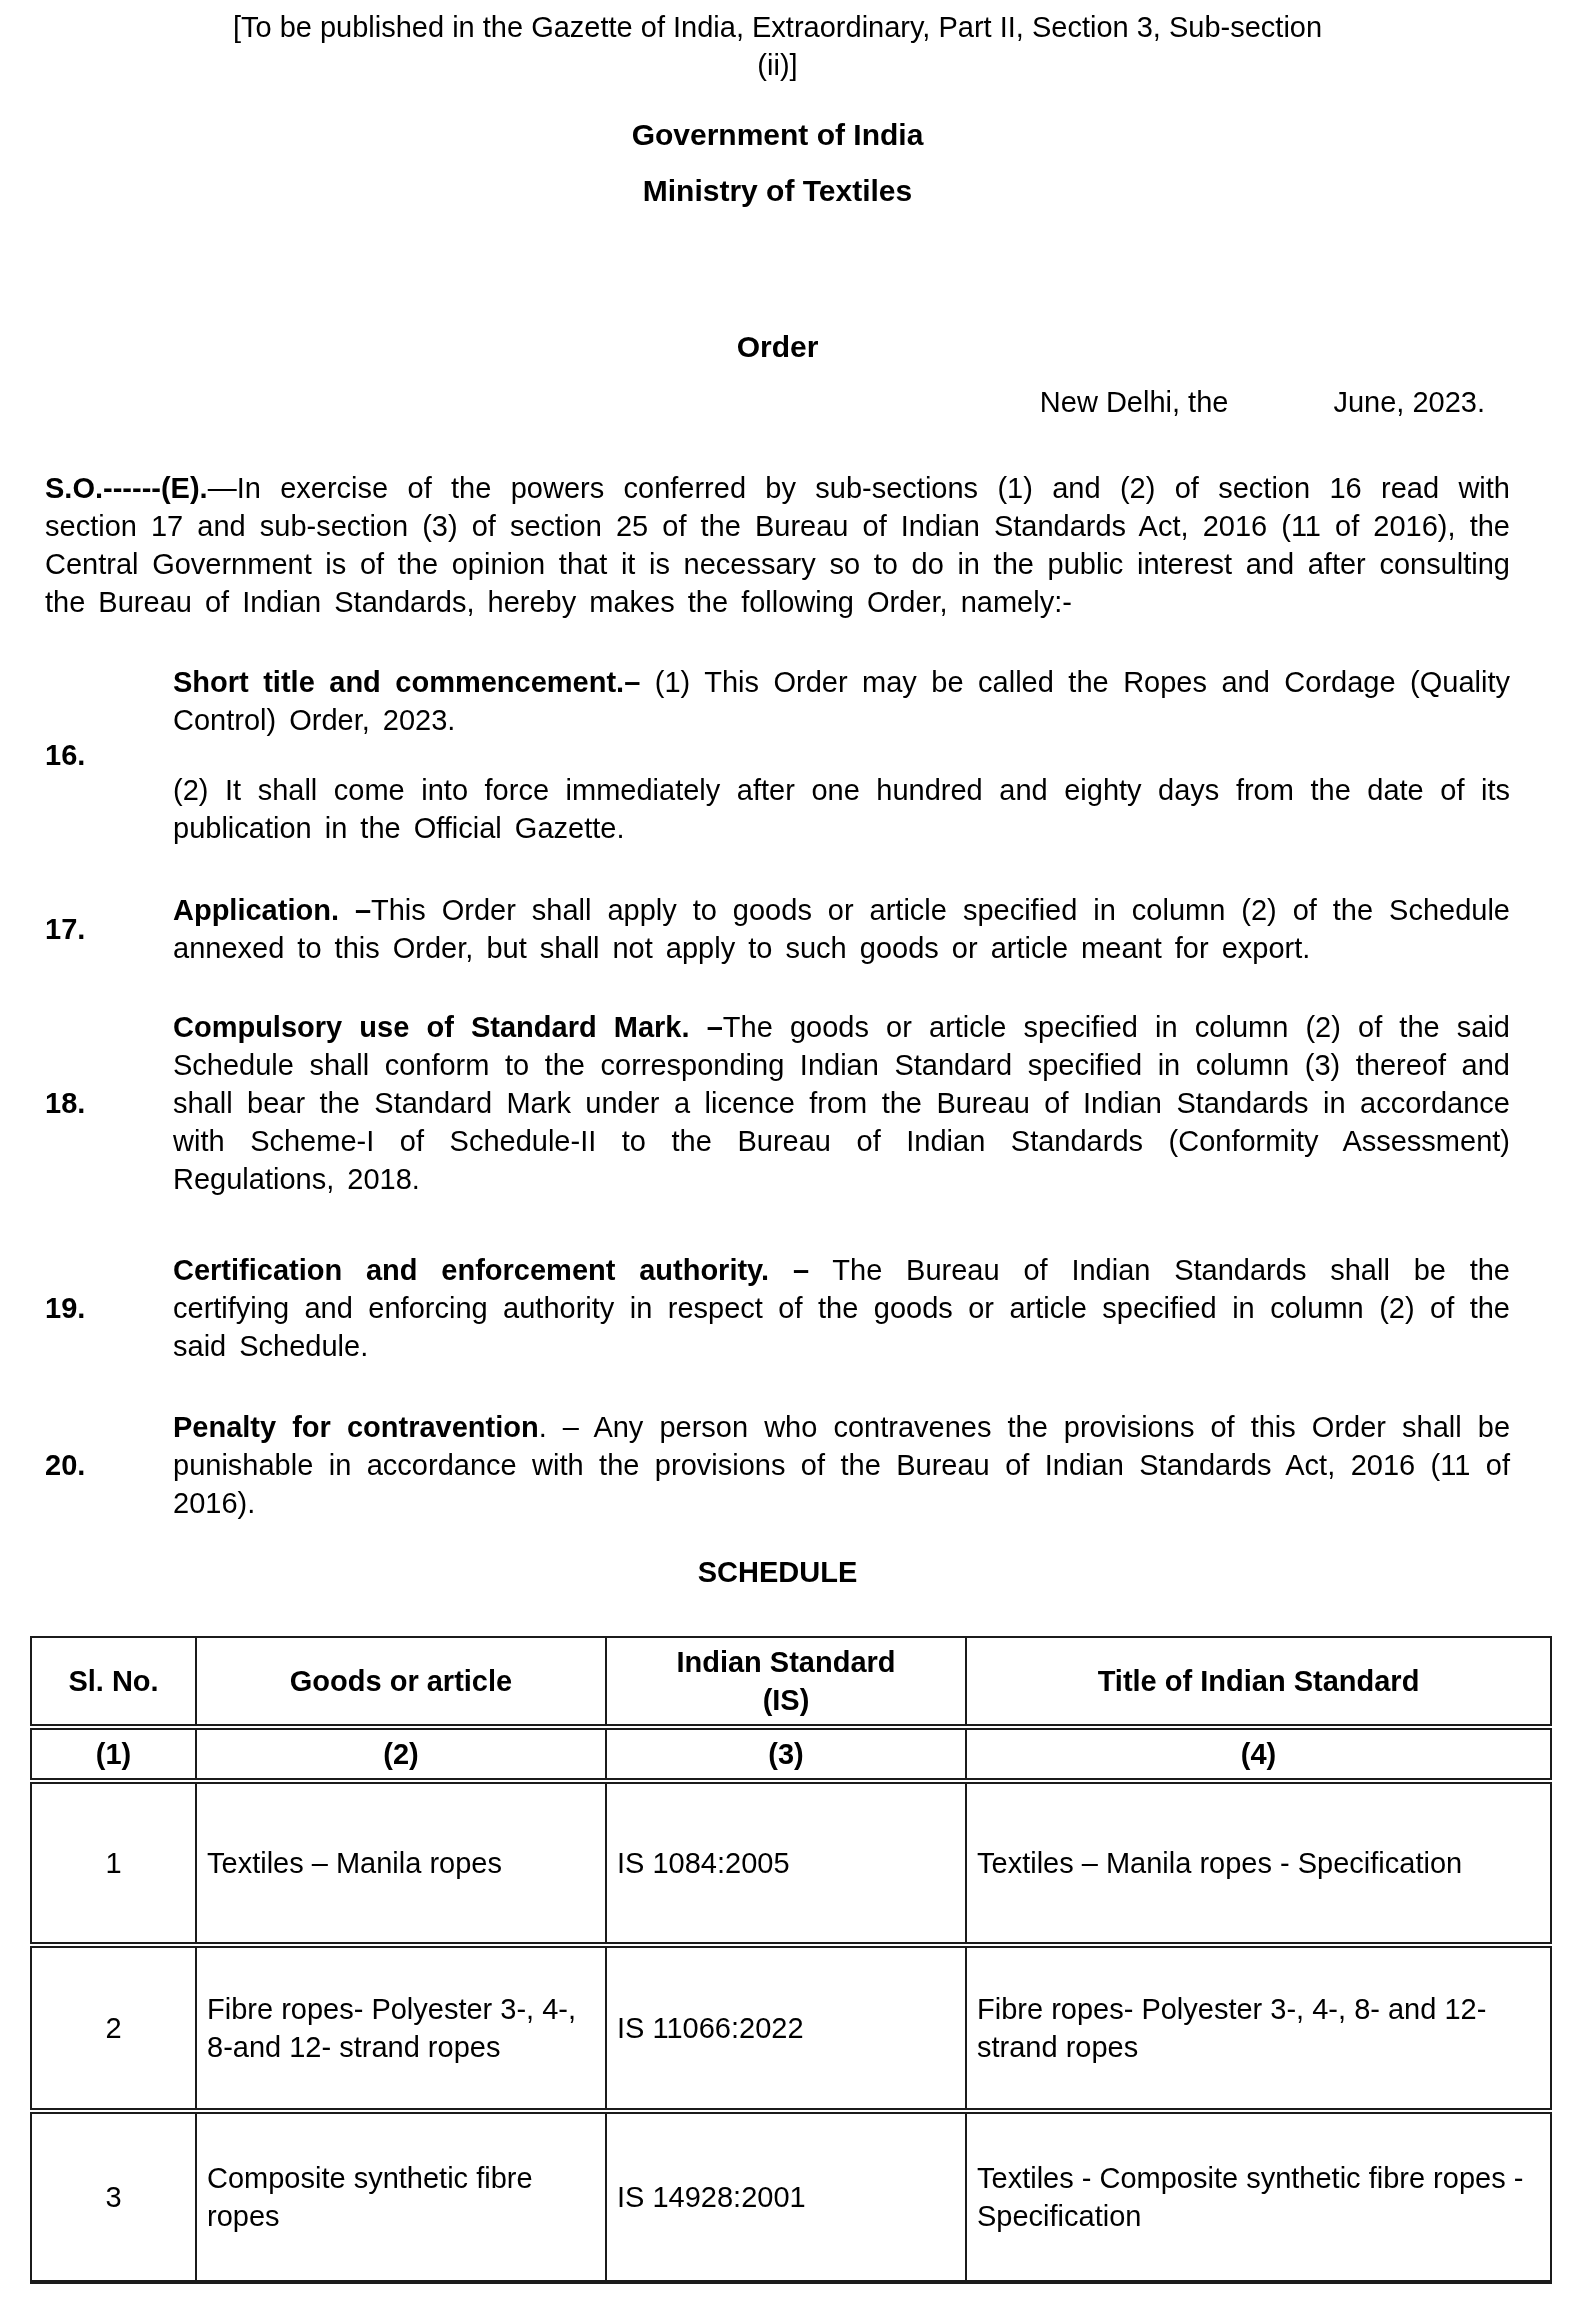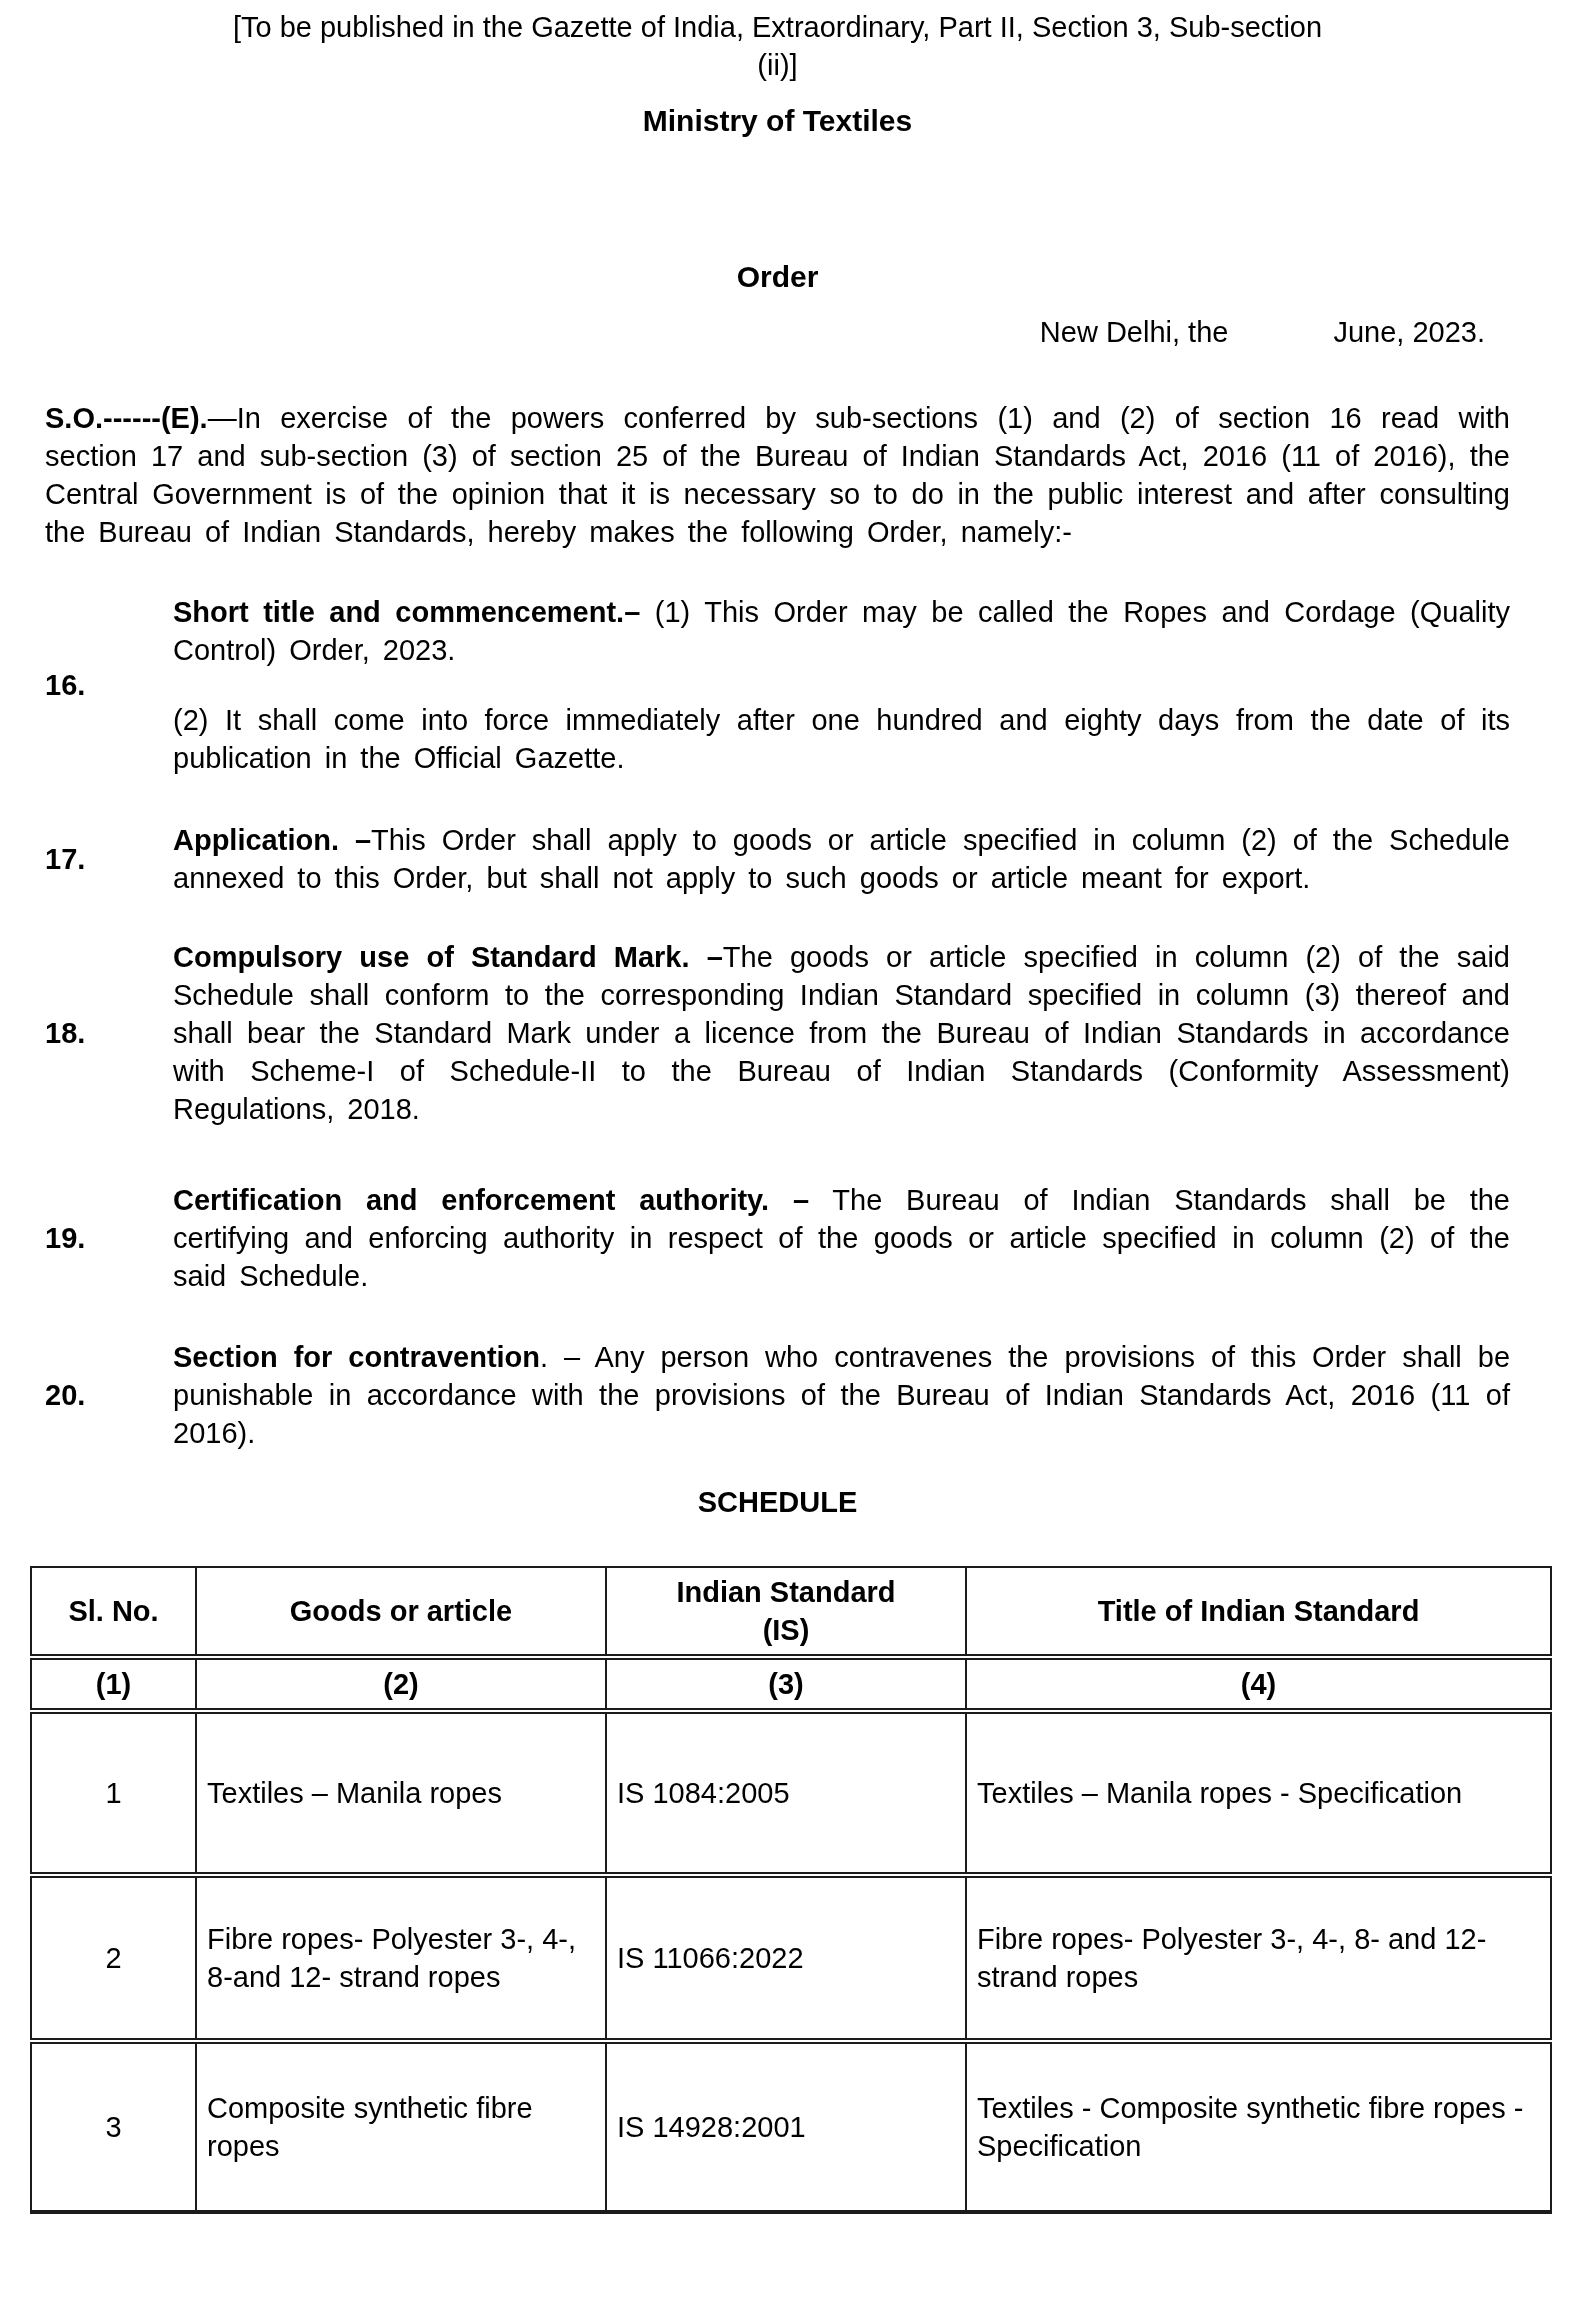--- a/index.html
+++ b/index.html
@@ -123,20 +123,21 @@
 <body>
 
 <div class="page">
   <div class="content">
 
     <div class="gazette-note centered">
       <div>[To be published in the Gazette of India, Extraordinary, Part II, Section 3, Sub-section</div>
       <div>(ii)]</div>
     </div>
 
+    <div class="org-line org1 centered">Government of India</div>
     <div class="org-line org2 centered">Ministry of Textiles</div>
 
     <div class="order-heading centered">Order</div>
 
     <div class="dateline">
       <span>New Delhi, the</span><span class="gap"></span><span>June, 2023.</span>
     </div>
 
     <p class="so-para"><span class="bold">S.O.------(E).</span><span>—In exercise of the powers conferred by sub-sections (1) and (2) of section 16 read with section 17 and sub-section (3) of section 25 of the Bureau of Indian Standards Act, 2016 (11 of 2016), the Central Government is of the opinion that it is necessary so to do in the public interest and after consulting the Bureau of Indian Standards, hereby makes the following Order, namely:-</span></p>
 
@@ -167,21 +168,21 @@
       <div class="sec s19">
         <div class="sec-num">19.</div>
         <div class="sec-text">
           <p class="sec-p"><span class="bold">Certification and enforcement authority. –</span><span> The Bureau of Indian Standards shall be the certifying and enforcing authority in respect of the goods or article specified in column (2) of the said Schedule.</span></p>
         </div>
       </div>
 
       <div class="sec s20">
         <div class="sec-num">20.</div>
         <div class="sec-text">
-          <p class="sec-p"><span class="bold">Section for contravention</span><span>. – Any person who contravenes the provisions of this Order shall be punishable in accordance with the provisions of the Bureau of Indian Standards Act, 2016 (11 of 2016).</span></p>
+          <p class="sec-p"><span class="bold">Penalty for contravention</span><span>. – Any person who contravenes the provisions of this Order shall be punishable in accordance with the provisions of the Bureau of Indian Standards Act, 2016 (11 of 2016).</span></p>
         </div>
       </div>
 
     </div>
 
     <div class="schedule-heading centered">SCHEDULE</div>
   </div>
 
   <div class="table-wrap">
     <table class="schedule">

